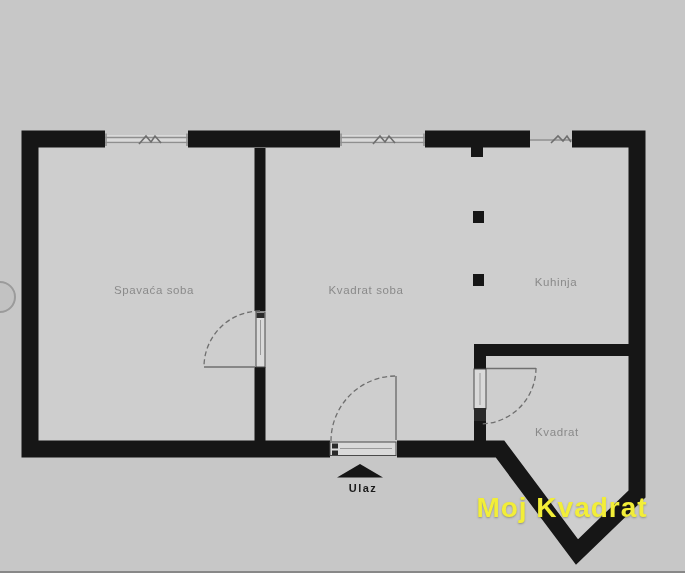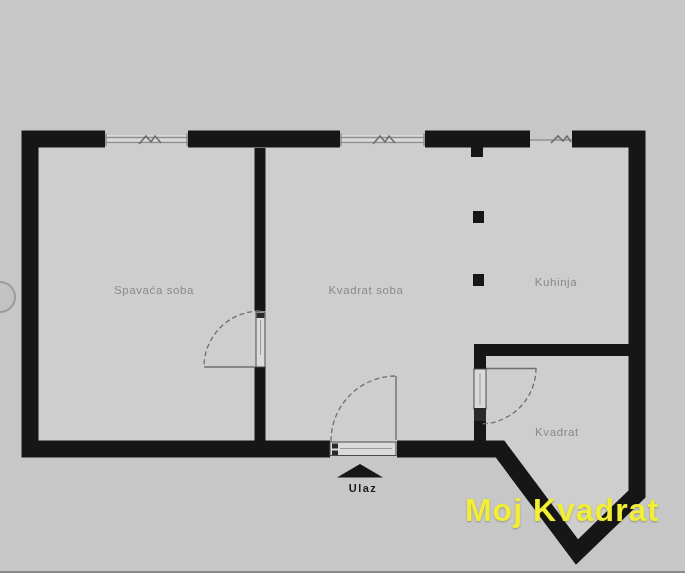--- a/index.html
+++ b/index.html
@@ -34,21 +34,21 @@
     position:absolute;transform:translate(-50%,-50%);
     color:var(--entrance-label,#1b1b1b);
     font-size:11px;font-weight:bold;letter-spacing:1.5px;white-space:nowrap;
   }
   .watermark{
     position:absolute;transform:translateX(-50%);
     color:var(--watermark,#f2ee38);
     font-weight:bold;white-space:nowrap;line-height:1;
     text-shadow:0 1px 2px rgba(50,50,0,.35);
   }
-  .wm-1{font-size:32px;letter-spacing:1px;}
+  .wm-1{font-size:28px;letter-spacing:1px;}
   .wm-2{font-size:31px;letter-spacing:1px;}
 </style>
 </head>
 <body>
 
 <div class="stage">
 
   <svg width="685" height="573" viewBox="0 0 685 573">
 
     <path class="floor" d="M30,139 H637 V494 L577,552 L500,449 H30 Z"></path>

